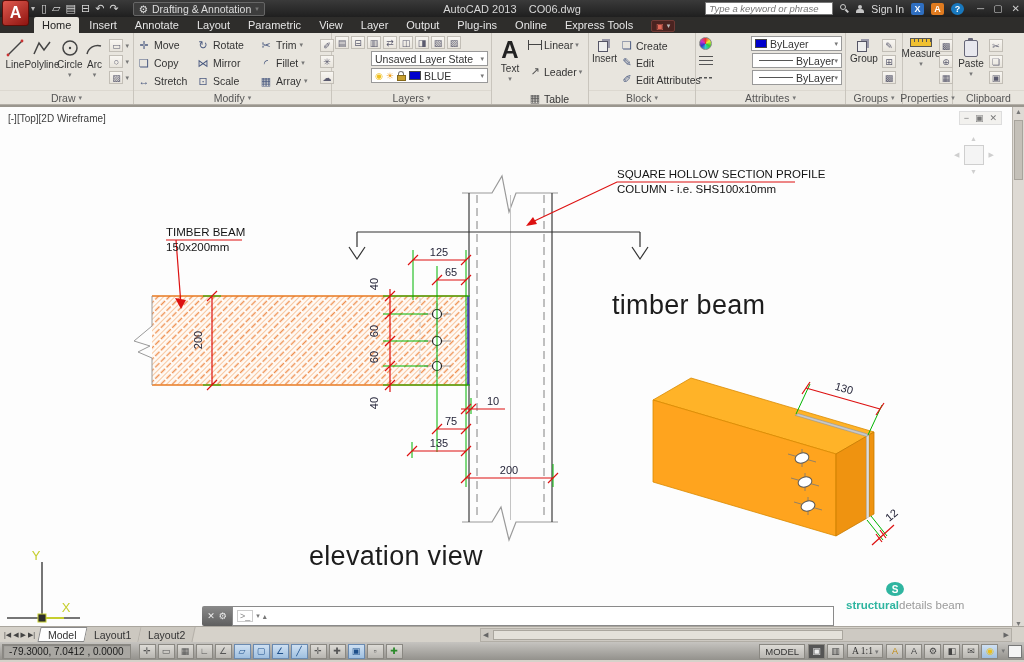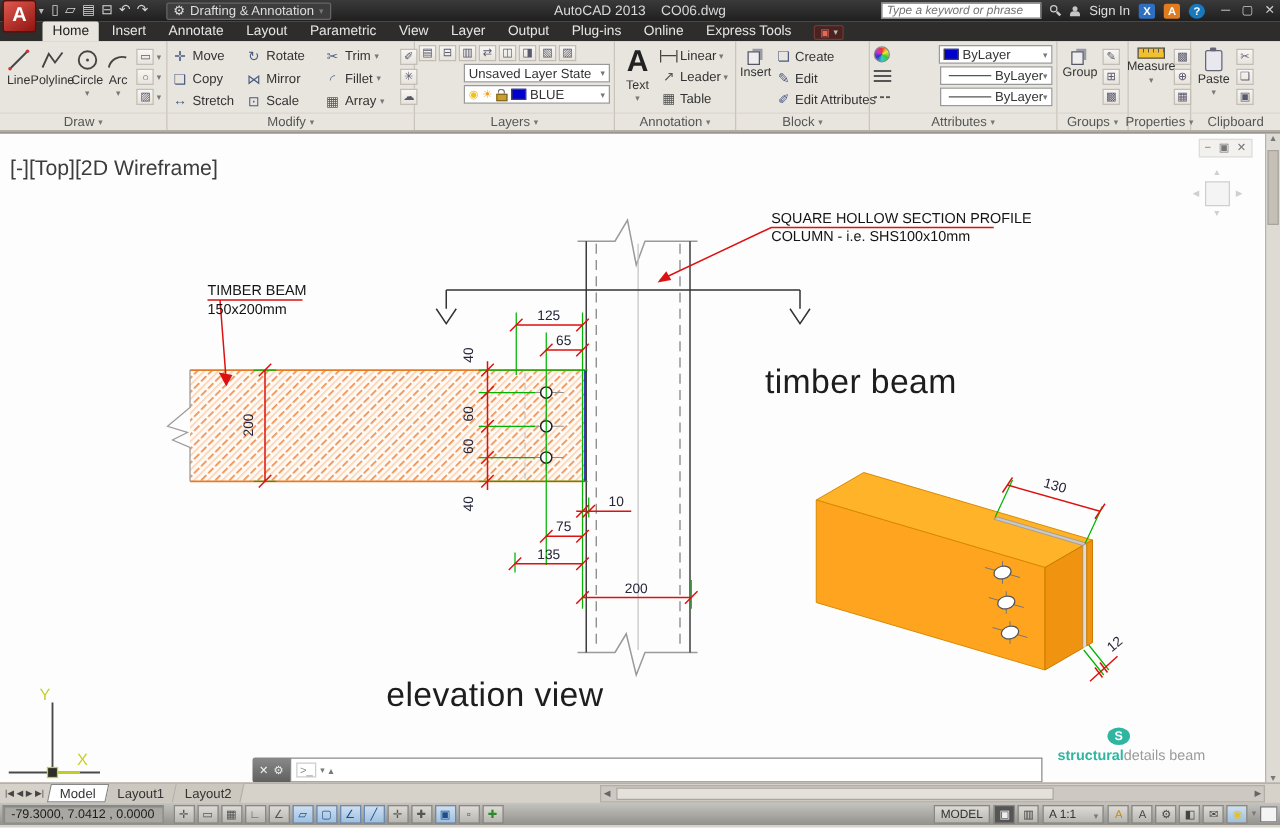--- a/index.html
+++ b/index.html
@@ -58,21 +58,21 @@
   .ruler i { position:absolute; inset:0; background:repeating-linear-gradient(90deg,transparent 0 3px,#555 3px 4px) top/100% 3px no-repeat; }
   .dbl { width:10px; height:11px; border:1.5px solid #556; background:#eee; box-shadow:3px -3px 0 -1px #99a; margin:3px 4px 0 0; }
   .lockicon { display:inline-block; }
   .lockicon .sh { display:block; width:6px; height:4px; border:1.5px solid #777; border-bottom:none; border-radius:3px 3px 0 0; margin:0 auto; }
   .lockicon .bo { display:block; width:9px; height:6px; background:#c8a030; border:1px solid #86691a; }
   .clip { width:14px; height:17px; border:1.5px solid #667; background:#e8e8ee; border-radius:2px; position:relative; margin-top:2px; }
   .clip i { position:absolute; left:3px; top:-3px; width:5px; height:3px; background:#667; border-radius:1px; }
 
   
   .viewport { position:relative; width:1024px; height:521px; background:#fdfdfd; border-top:2px solid #9a968e; overflow:hidden; }
-  .vplabel { position:absolute; left:8px; top:18px; font-size:17px; color:#3c3c3c; }
+  .vplabel { position:absolute; left:8px; top:6px; font-size:10px; color:#3c3c3c; }
   .vpctl { position:absolute; right:22px; top:4px; display:flex; gap:6px; color:#777; font-size:9px; background:#f2f1ee; padding:1px 4px; border:1px solid #ddd; }
   .viewcube { position:absolute; right:28px; top:26px; width:44px; height:44px; opacity:.55; }
   .viewcube .sq { position:absolute; left:12px; top:12px; width:20px; height:20px; border:1px solid #aaa; background:#eee; }
   .viewcube .ar { position:absolute; color:#aaa; font-size:7px; }
   .vscroll { position:absolute; right:0; top:0; width:12px; height:521px; background:#dedad4; border-left:1px solid #b8b4ac; font-size:7px; color:#777; }
   .vscroll .up { position:absolute; top:1px; left:2px; } .vscroll .dn { position:absolute; bottom:1px; left:2px; }
   .vscroll .th { position:absolute; top:13px; left:1px; width:9px; height:60px; background:#c4c0b8; border:1px solid #a8a49c; }
   .bigtext { position:absolute; font-size:27px; color:#1d1d1d; line-height:30px; letter-spacing:.3px; }
   .wmark { position:absolute; left:846px; top:492px; font-size:11.5px; }
   .wmark b { color:#2fb5a0; } .wmark span { color:#9a9a9a; }
@@ -99,21 +99,21 @@
   
   .statusbar { height:18px; background:linear-gradient(#c6c4c0,#93918c); display:flex; align-items:center; padding:0 2px; gap:2px; }
   .coords { background:#a9a7a2; border:1px solid #8a8882; box-shadow:inset 1px 1px 1px rgba(0,0,0,.2); color:#1c1c1c; font-size:10px; padding:1px 6px; margin-right:6px; white-space:nowrap; }
   .stgl { width:17px; height:15px; border:1px solid #8a8882; background:linear-gradient(#dddbd6,#b8b6b1); display:flex; align-items:center; justify-content:center; font-size:9px; color:#555; }
   .stgl.on { background:linear-gradient(#cfe0f2,#9fc0e0); color:#1d4f8a; border-color:#6a8ab0; }
   .stgl.green { color:#2a8a2a; }
   .st-right { margin-left:auto; display:flex; align-items:center; gap:3px; }
   .modelbtn { border:1px solid #8a8882; background:linear-gradient(#dddbd6,#b8b6b1); font-size:9.5px; color:#333; padding:1px 5px; }
   .sric { width:17px; height:15px; border:1px solid #8a8882; background:linear-gradient(#dddbd6,#b8b6b1); display:flex; align-items:center; justify-content:center; font-size:9px; color:#444; }
   .sric.gold { color:#c08a10; } .sric.bulb { background:linear-gradient(#cfe0f2,#9fc0e0); color:#e8c020; } .sric.dark { background:#555; color:#eee; }
-  .scalebtn { border:1px solid #8a8882; background:linear-gradient(#dddbd6,#b8b6b1); font-size:9.5px; color:#333; padding:1px 4px; display:flex; gap:14px; align-items:flex-end; }
+  .scalebtn { border:1px solid #8a8882; background:linear-gradient(#dddbd6,#b8b6b1); font-size:9.5px; color:#333; padding:1px 4px; display:flex; gap:2px; align-items:flex-end;font-family:Liberation Serif, serif; }
   .whitebox { width:14px; height:13px; background:#f4f4f4; border:1px solid #777; }
 </style>
 </head>
 <body>
 
 <div class="app">
 
   <div class="titlebar">
     <div class="logo">A</div>
     <span class="logocrt">▾</span>
@@ -321,21 +321,21 @@
         </div>
     </div>
 
     <div class="panel" style="width:97px">
       <div class="pbody">
         <div class="bigbtn">
           <span style="font-size:24px;font-weight:bold;color:#222;line-height:24px">A</span>
           <span class="blabel">Text</span>
           <span class="crt">▾</span>
         </div>
-        <div class="minicol" style="gap:4px">
+        <div class="minicol" style="gap:14px">
           <div class="sbtn">
               <span class="lnicon" style="background:none;border-left:1.5px solid #444;border-right:1.5px solid #444;display:inline-block;position:relative">
                 <i style="position:absolute;left:0;right:0;top:4px;border-top:1.5px solid #444;display:block"></i>
               </span>
               <span class="mlabel">Linear</span>
               <span class="crt">▾</span>
             </div>
           <div class="sbtn">
               <span class="micon" style="color:#555">↗</span>
               <span class="mlabel">Leader</span>

